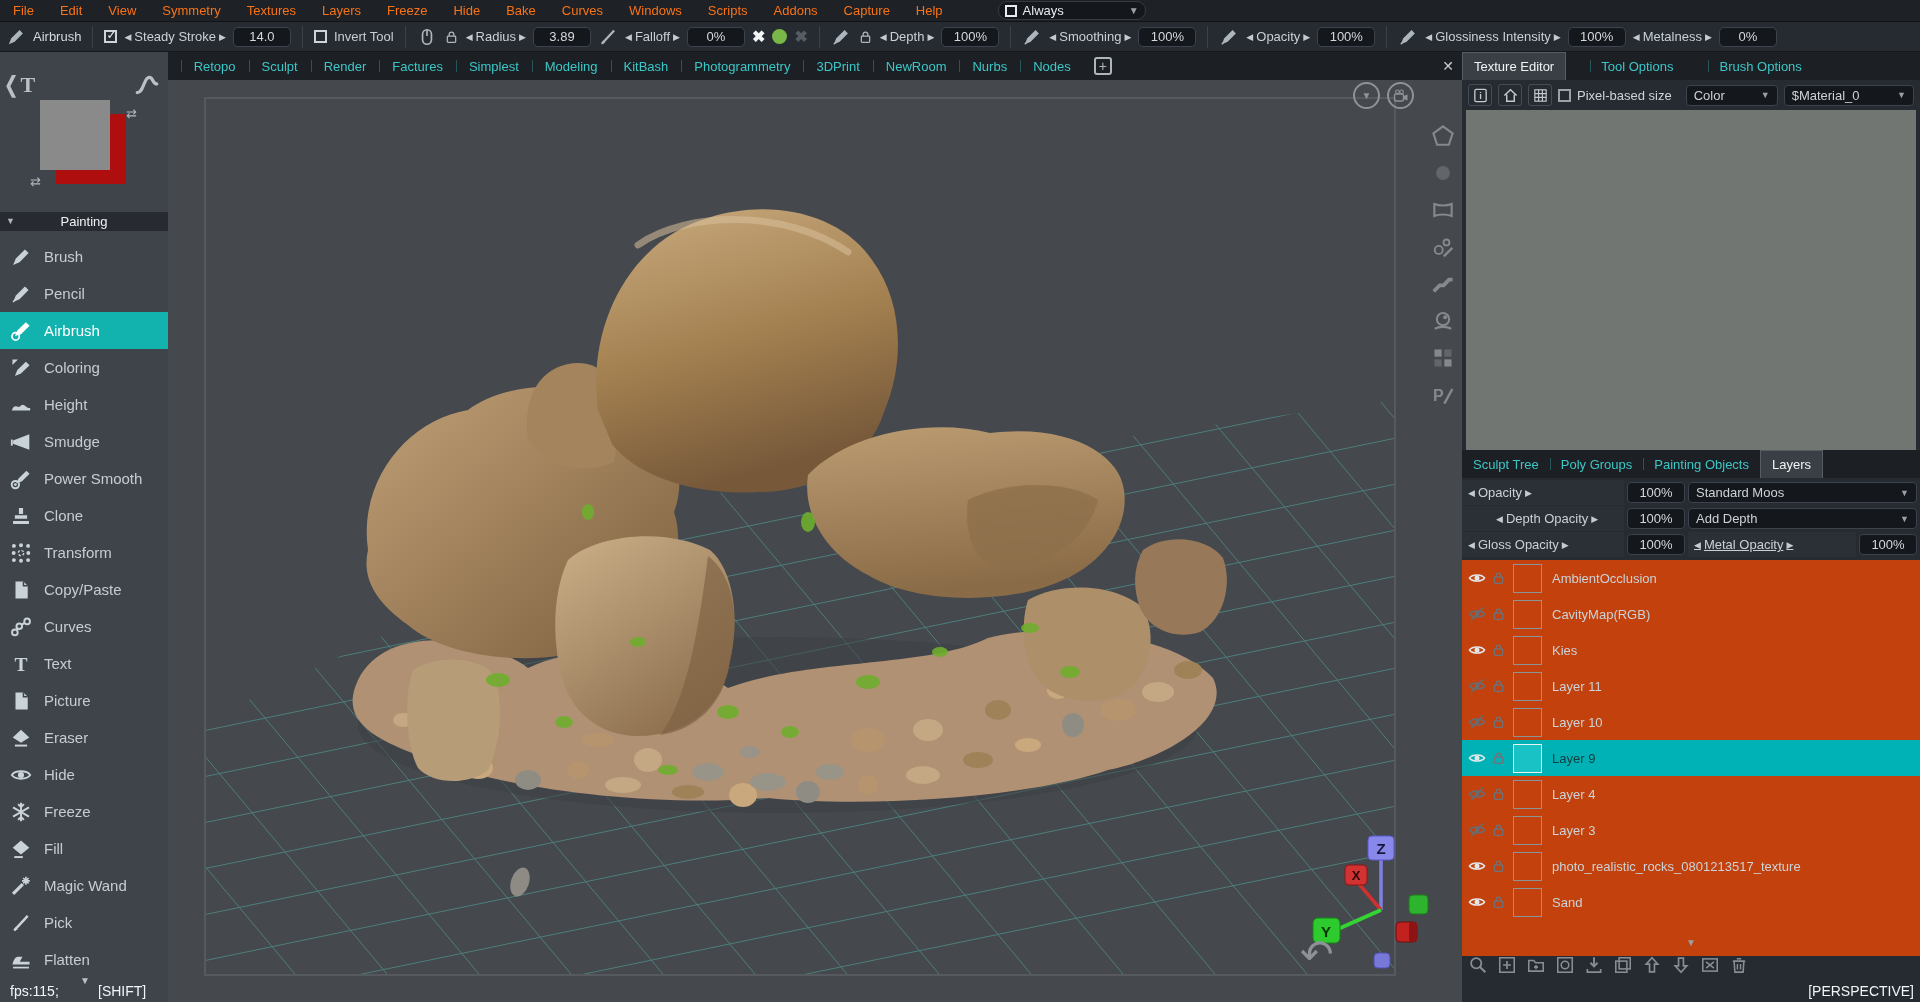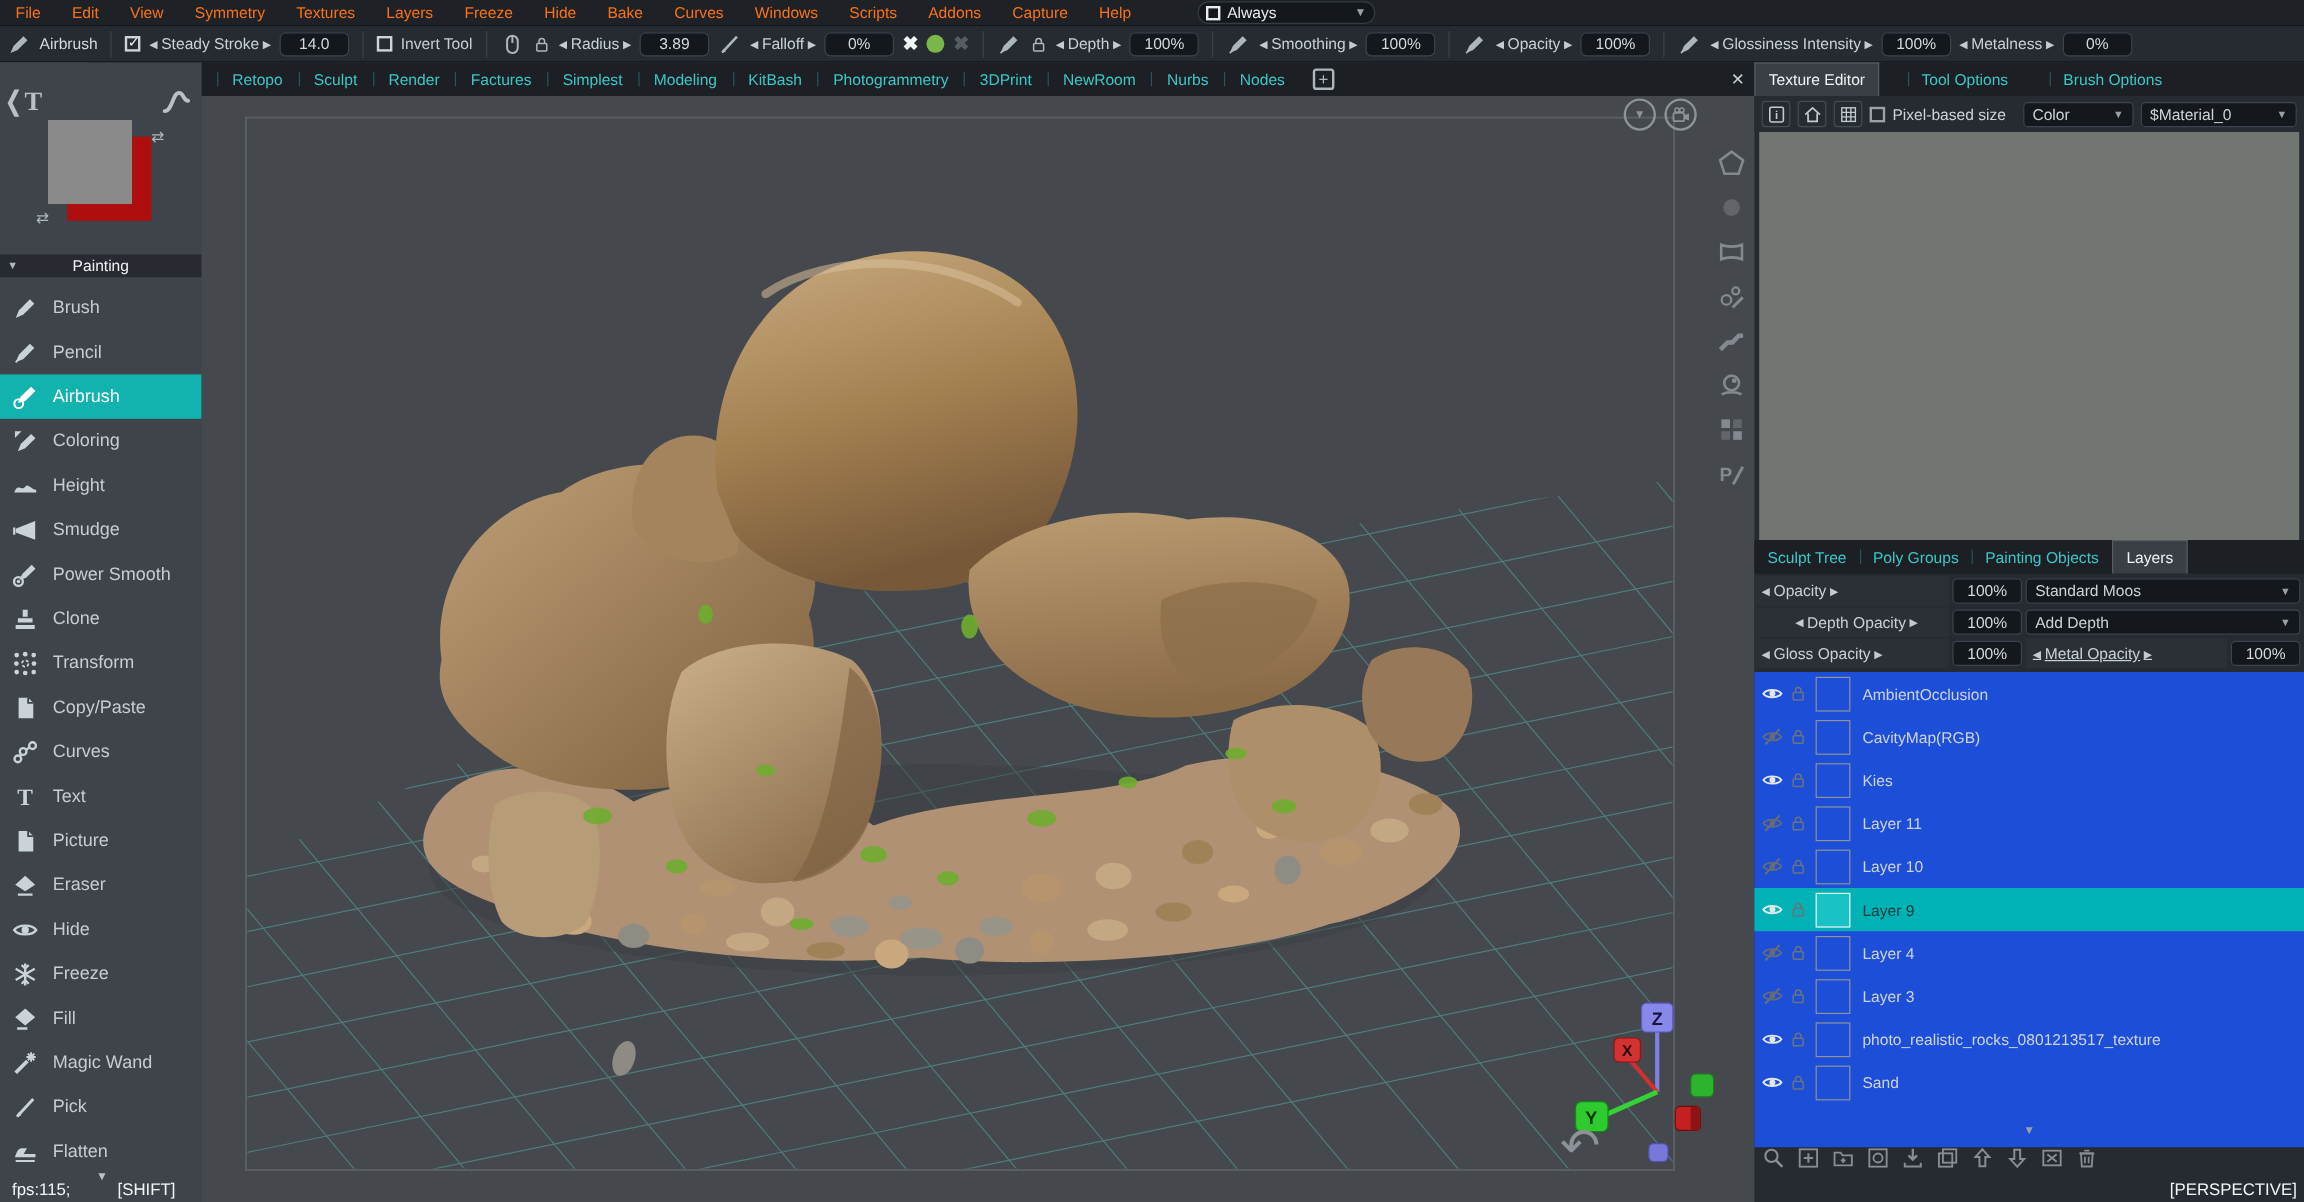--- a/index.html
+++ b/index.html
@@ -81,21 +81,21 @@
   .rp-btn svg { width:17px; height:17px; }
   .rp-drop { height:21px; background:#14171c; border:1px solid #3c434c; border-radius:4px; color:#ccd3d8; display:flex; align-items:center; padding:0 7px; gap:6px; }
   .rp-drop .tri { color:#9aa0a6; font-size:9px; margin-left:auto; }
   #rp-canvas { position:absolute; left:4px; top:58px; width:450px; height:340px; background:#727672; }
   #blend-rows { position:absolute; left:0; top:428px; width:458px; }
   .brow { height:25px; display:flex; align-items:center; margin-bottom:1px; background:#262b32; }
   .brow .labelcell { flex:none; display:flex; align-items:center; padding-left:6px; color:#c9d0d6; background:#2b3037; height:25px; }
   .brow .field { height:21px; border-radius:4px; margin:0 3px; }
   .brow .bdrop { flex:1; height:21px; background:#14171c; border:1px solid #3c434c; border-radius:4px; display:flex; align-items:center; padding:0 7px; color:#ccd3d8; margin-right:3px; }
   .brow .bdrop .tri { margin-left:auto; color:#9aa0a6; font-size:9px; }
-  #layers { position:absolute; left:0; top:508px; width:458px; height:396px; background:#1d4ed8; }
+  #layers { position:absolute; left:0; top:508px; width:458px; height:396px; background:#c2410c; }
   .lrow { height:36px; display:flex; align-items:center; padding-left:5px; gap:4px; color:#ccd3d8; }
   .lrow .eye { width:20px; height:18px; color:#e2e7ea; flex:none; }
   .lrow .eye.off { color:#676d74; }
   .lrow .lock { width:15px; height:16px; color:#6d737a; flex:none; }
   .lrow .eye svg,.lrow .lock svg { width:100%; height:100%; }
   .lrow .thumb { width:29px; height:29px; border:1px solid #8d939a; background:transparent; flex:none; margin:0 6px 0 3px; }
   .lrow.sel { background:#00b2b5; color:#113d3f; }
   .lrow.sel .thumb { border-color:#e8f5f5; background:#19c2c4; }
   .lrow.sel .eye { color:#14454б; }
   #layers-expand { position:absolute; left:0; top:885px; width:458px; text-align:center; color:#9aa0a6; font-size:10px; }

